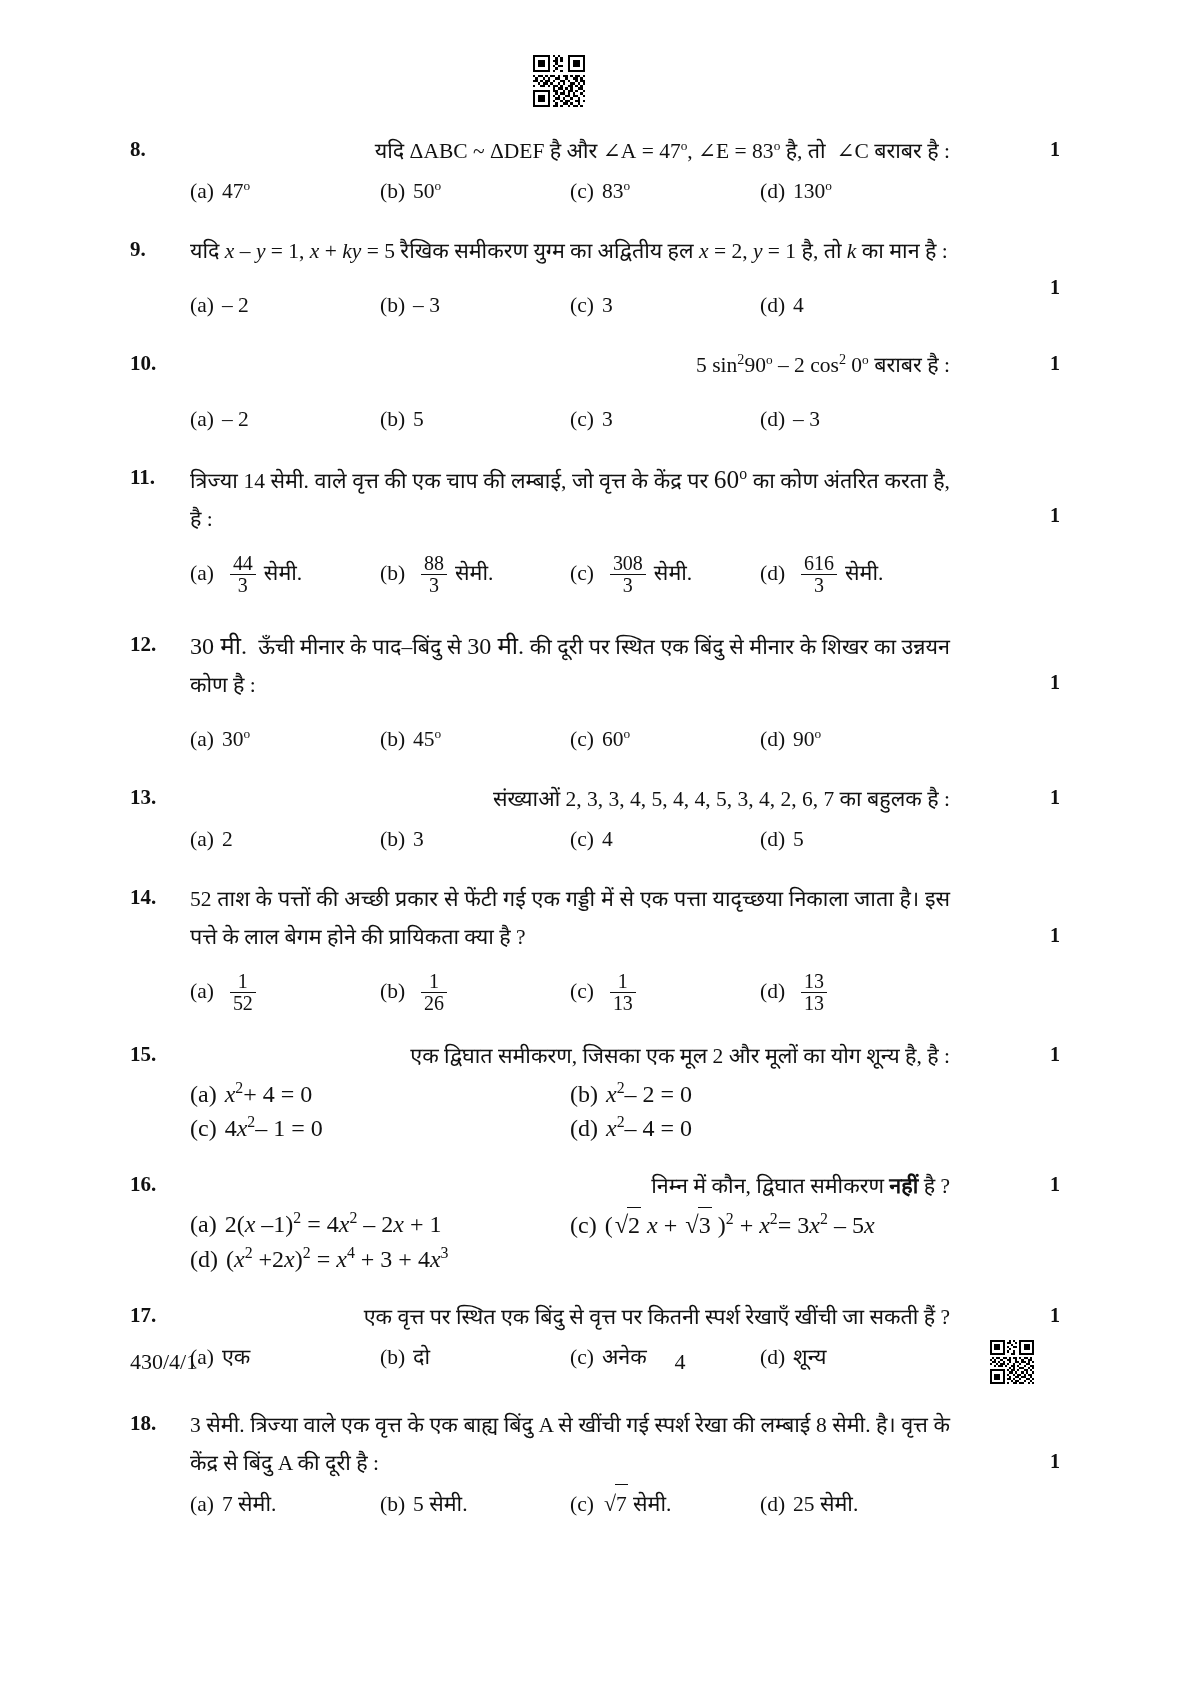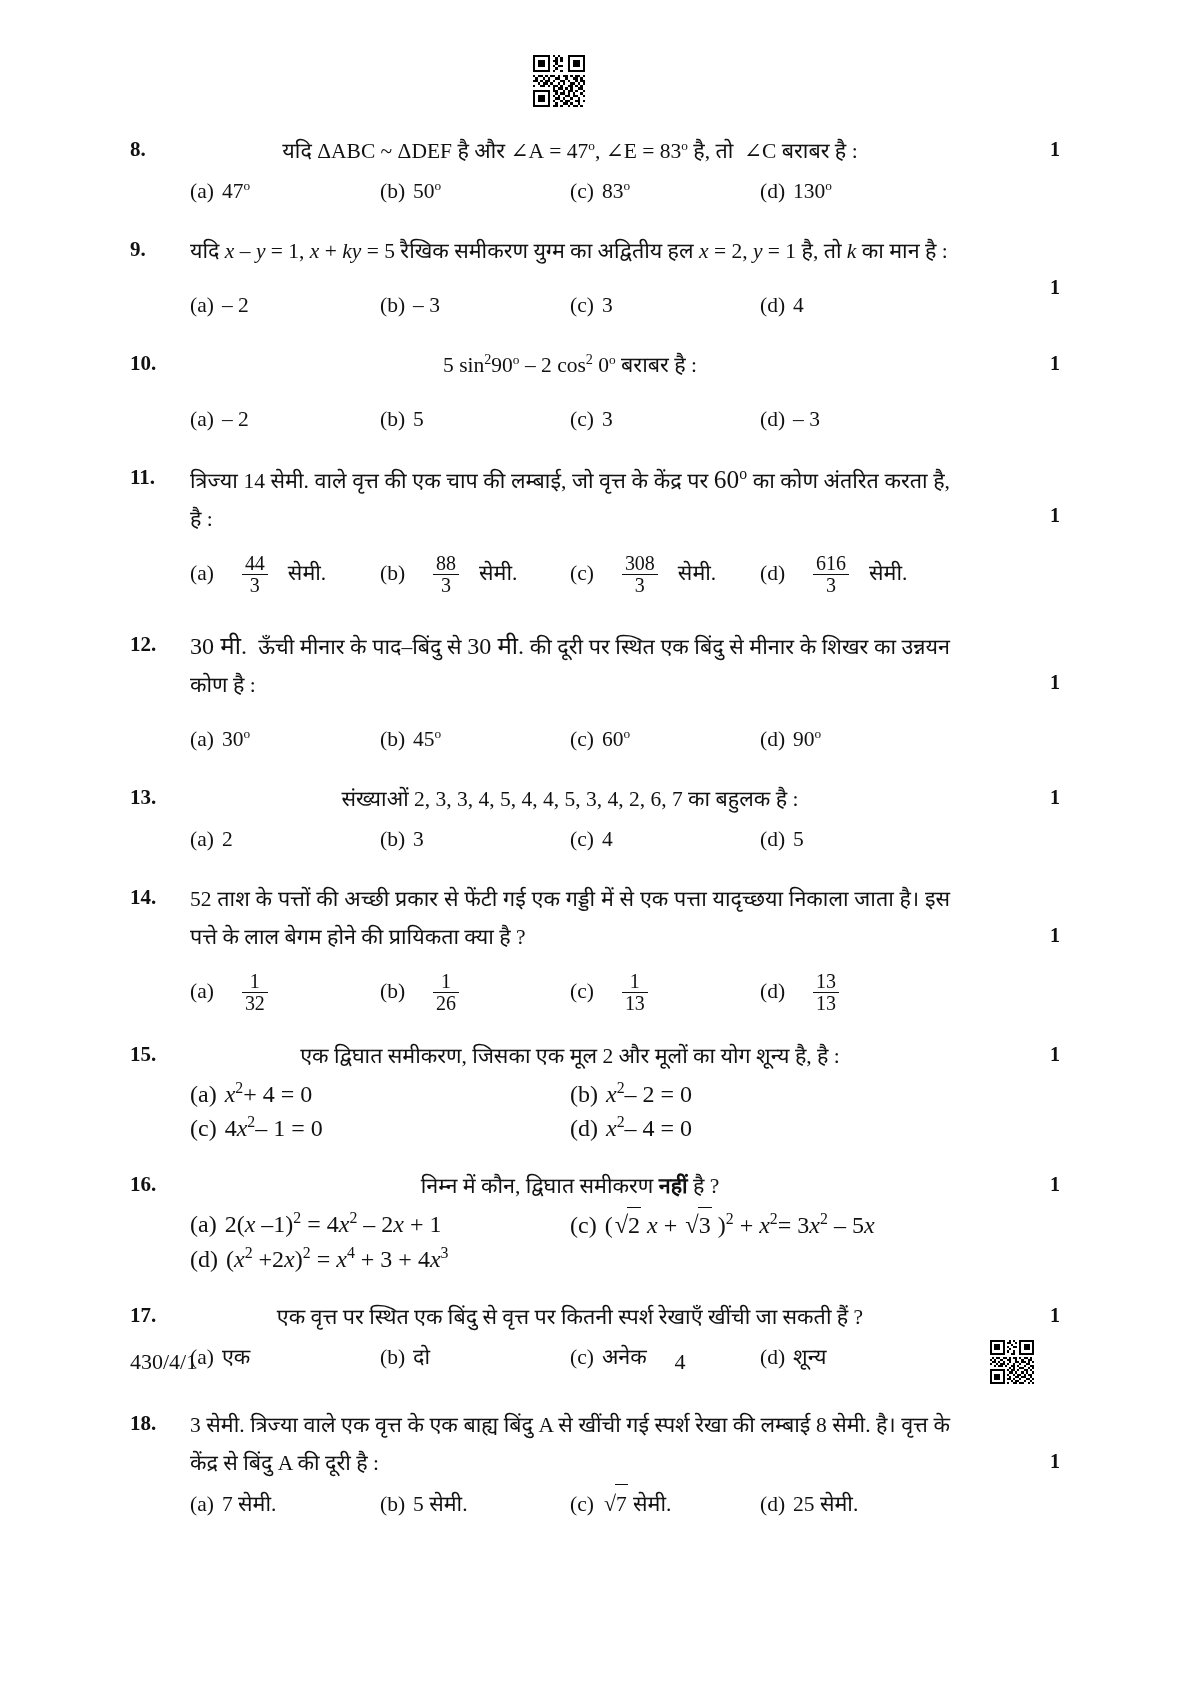--- a/index.html
+++ b/index.html
@@ -83,21 +83,21 @@
   }
   .marks span { display: block; }
 
   .qtext {
     font-size: 21.5px;
     line-height: 38px;
     text-align: justify;
     text-justify: inter-word;
     font-family: "Liberation Serif", "DejaVu Serif", serif;
   }
-  .qtext.nojust { text-align: center; }
+  .qtext.nojust { text-align: right; }
 
   
   .opts4 {
     display: flex;
     font-size: 21.5px;
     line-height: 38px;
     margin-top: 2px;
     align-items: center;
   }
   .opts4 > div {
@@ -134,21 +134,21 @@
     vertical-align: super;
     line-height: 0;
   }
 
   .frac {
     display: inline-block;
     vertical-align: middle;
     text-align: center;
     line-height: 1.05;
     font-size: 0.93em;
-    margin: 0 20px;
+    margin: 0 8px;
     position: relative;
     top: -1px;
   }
   .frac .num {
     display: block;
     padding: 0 3px;
     border-bottom: 1.6px solid #111;
   }
   .frac .den {
     display: block;
@@ -446,21 +446,21 @@
 
     <div class="spacer-md"></div>
 
     <div class="q">
       <div class="qrow">
         <div class="qnum">14.</div>
         <div class="qbody">
           <div class="qtext">52 ताश के पत्तों की अच्छी प्रकार से फेंटी गई एक गड्डी में से एक पत्ता यादृच्छया निकाला जाता है। इस पत्ते के लाल बेगम होने की प्रायिकता क्या है ?</div>
           <div class="spacer-sm"></div>
           <div class="opts4">
-            <div><span class="opt-lbl">(a)</span><span class="frac"><span class="num">1</span><span class="den">32</span></span></div>
+            <div><span class="opt-lbl">(a)</span><span class="frac"><span class="num">1</span><span class="den">52</span></span></div>
             <div><span class="opt-lbl">(b)</span><span class="frac"><span class="num">1</span><span class="den">26</span></span></div>
             <div><span class="opt-lbl">(c)</span><span class="frac"><span class="num">1</span><span class="den">13</span></span></div>
             <div><span class="opt-lbl">(d)</span><span class="frac"><span class="num">13</span><span class="den">13</span></span></div>
           </div>
         </div>
         <div class="marks">
           <span style="margin-top:38px;">1</span>
         </div>
       </div>
     </div>

